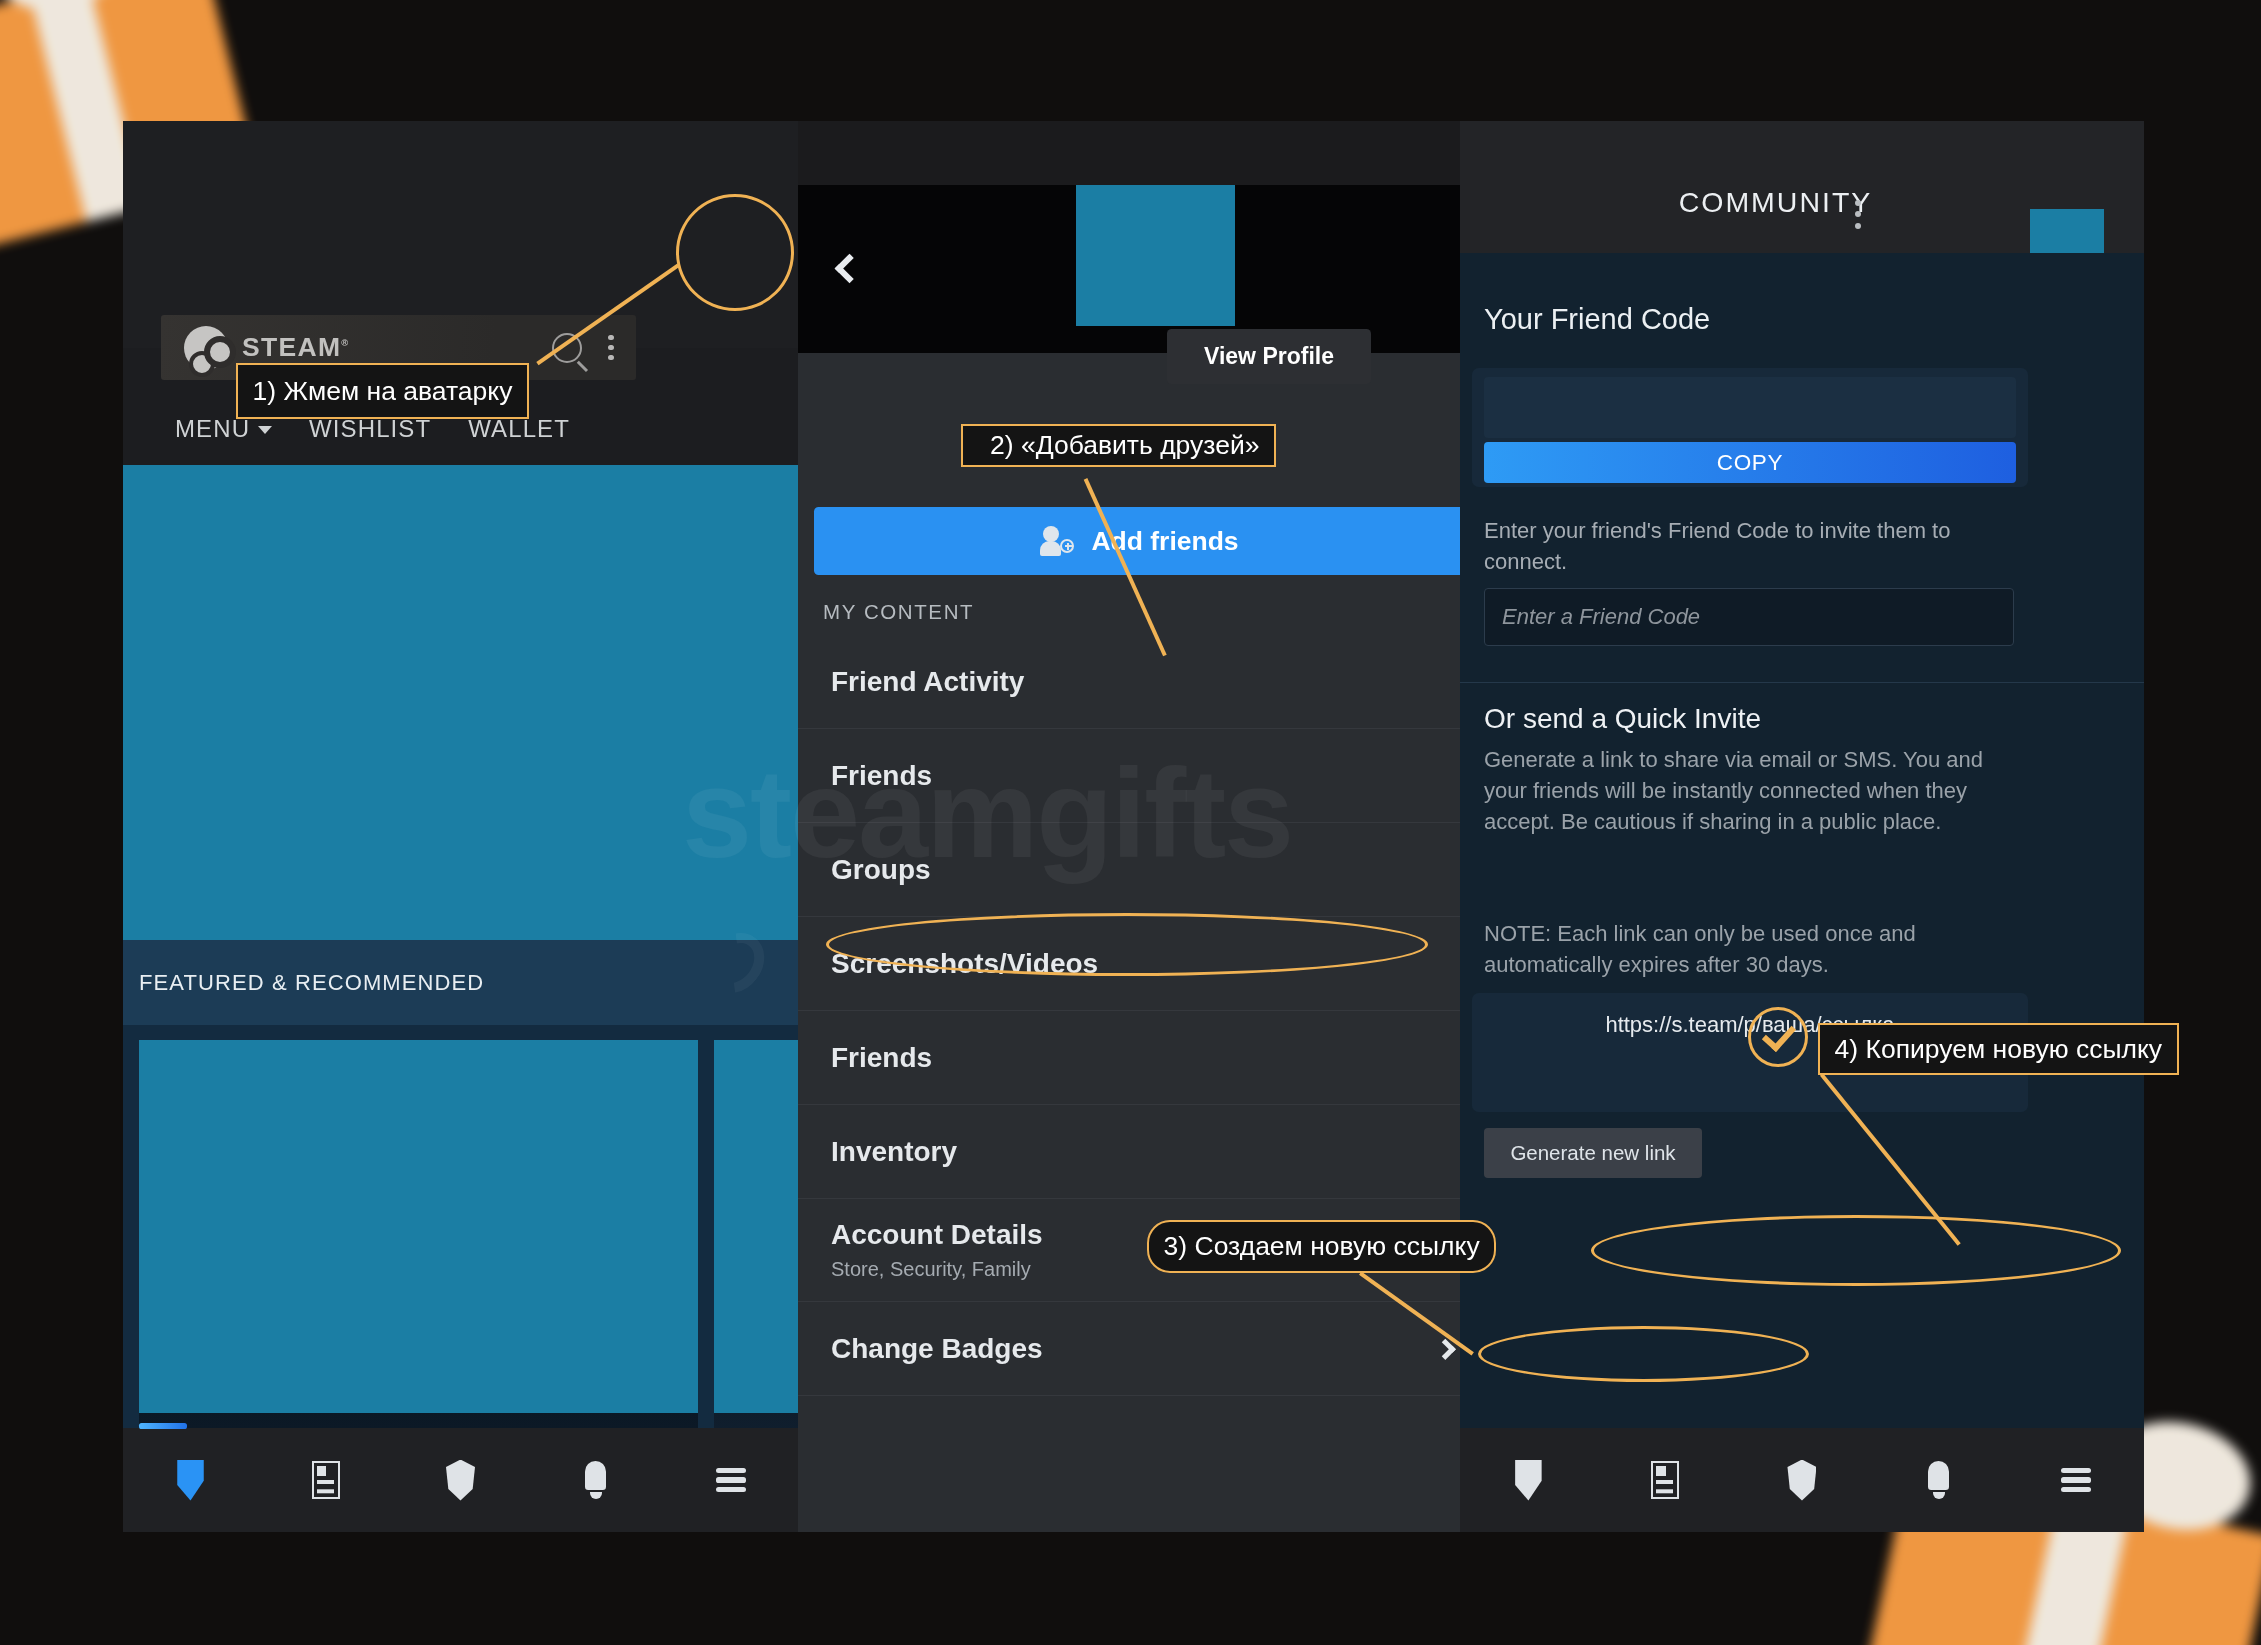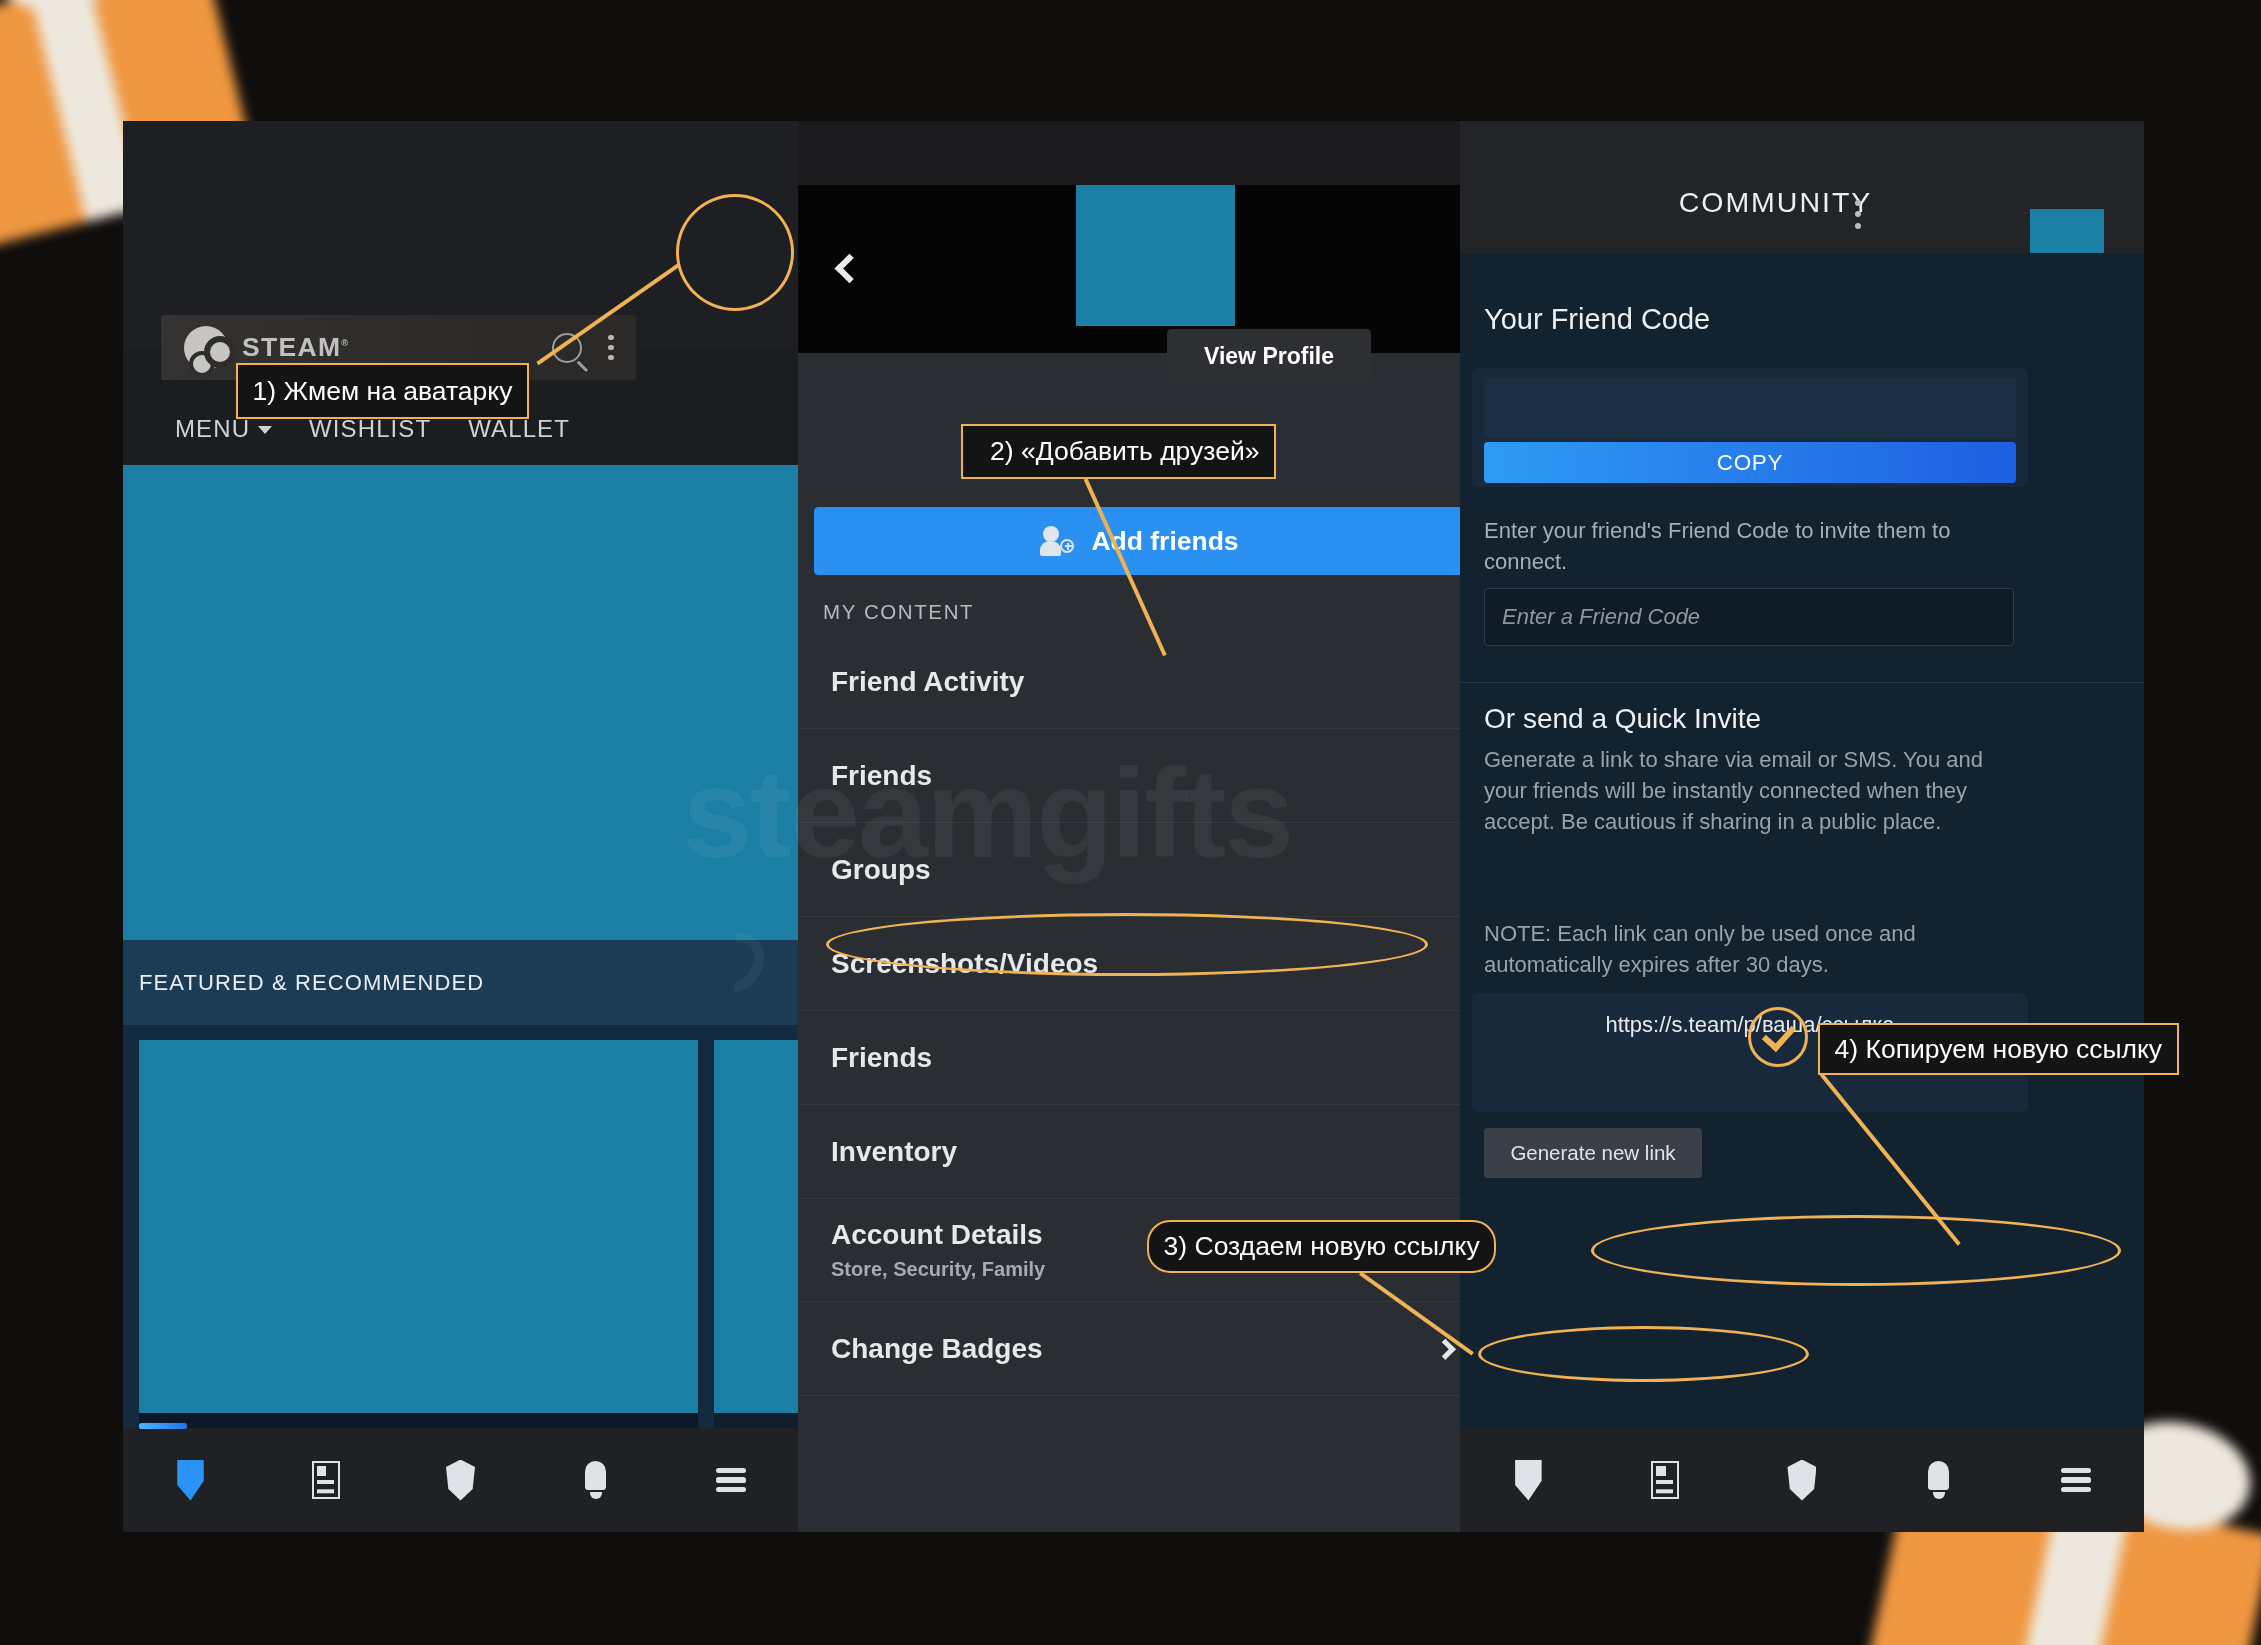--- a/index.html
+++ b/index.html
@@ -145,21 +145,21 @@
                 border:2.6px solid #dfe6ec;}
   .addf-ic .p::before{content:"";position:absolute;left:3.3px;top:4.6px;width:6.6px;height:2px;background:#dfe6ec;}
   .addf-ic .p::after{content:"";position:absolute;left:5.6px;top:2.3px;width:2px;height:6.6px;background:#dfe6ec;}
 
   #mid-section-label { position:absolute; left:25px; top:415px; color:#b6bbc0; font-size:20.5px; letter-spacing:1.6px;text-align:right;}
   #mid-list { position:absolute; left:0; top:450px; width:100%; }
   .mrow { height:94px; display:flex; align-items:center; padding-left:33px;
           border-bottom:0.7px solid #35383d; color:#e6e9ec; font-size:28px; font-weight:bold;
           position:relative; }
   .mrow.two { flex-direction:column; align-items:flex-start; justify-content:center; height:103px;}
-  .mrow .sub { font-size:20px; font-weight:bold; color:#a5abb1; margin-top:6.6px;}
+  .mrow .sub { font-size:20px; font-weight:normal; color:#a5abb1; margin-top:6.6px;}
   .mrow .chev { position:absolute; right:28px; top:50%; width:14.6px;height:14.6px;
                 border-right:5.3px solid #e6e9ec; border-top:5.3px solid #e6e9ec;
                 transform:translateY(-50%) rotate(45deg); }
 
   
   #panel-right {
     position:absolute; left:1460px; top:121px; width:684px; height:1411px;
     background:#1e2024; overflow:hidden;
   }
   #right-head { position:absolute; left:0; top:0; width:100%; height:132px; background:#232427; }
@@ -212,21 +212,21 @@
   }
 
   
   #anno { position:absolute; inset:0; pointer-events:none; }
   .cal {
     position:absolute; background:#141414; border:2px solid #f0b254;
     color:#ffffff; display:flex; align-items:center; padding:0 14.6px;
     font-size:26.5px; white-space:nowrap;
   }
   #cal1 { left:236px; top:363px; height:56px; }
-  #cal2 { left:961px; top:424px; height:55px;padding-left:27px; }
+  #cal2 { left:961px; top:424px; height:43px;padding-left:27px; }
   #cal3 { left:1147px; top:1220px; height:53px;border-radius:23px; }
   #cal4 { left:1818px; top:1023px; height:52px; }
 
   .hl-circle { position:absolute; border:3.3px solid #f0b254; border-radius:50%; }
   #hl-avatar { left:676px; top:194px; width:118px; height:117px; }
   #hl-check { left:1748px; top:1007px; width:60px; height:60px; }
   #hl-check::after{
     content:""; position:absolute; left:12.6px; top:14.6px; width:24px; height:13.2px;
     border-left:6.6px solid #f0b254; border-bottom:6.6px solid #f0b254;
     transform:rotate(-48deg);

